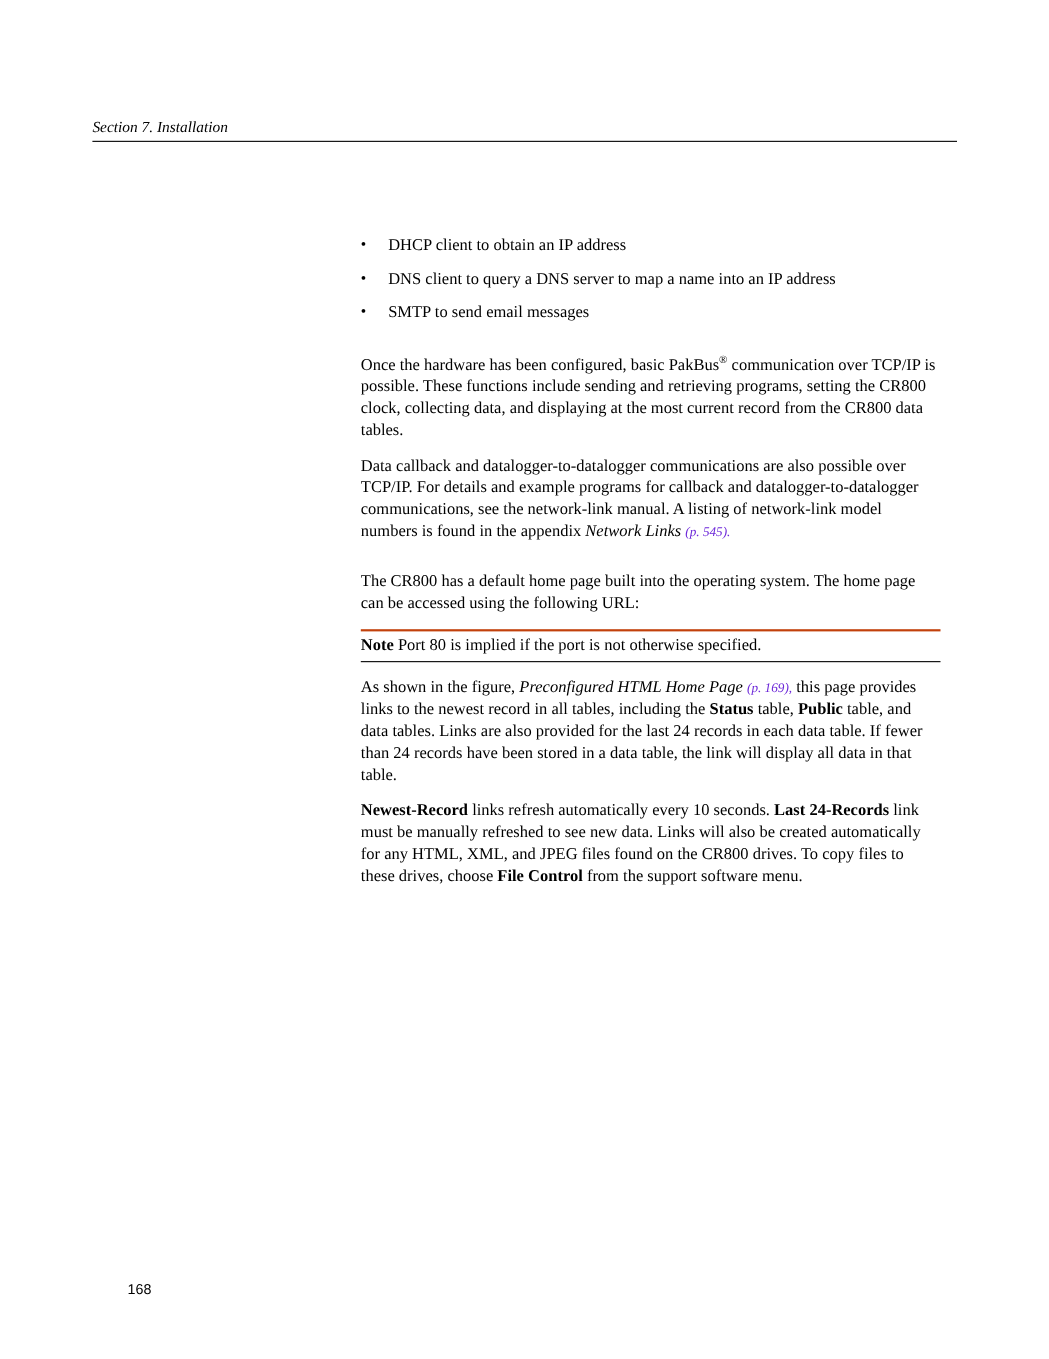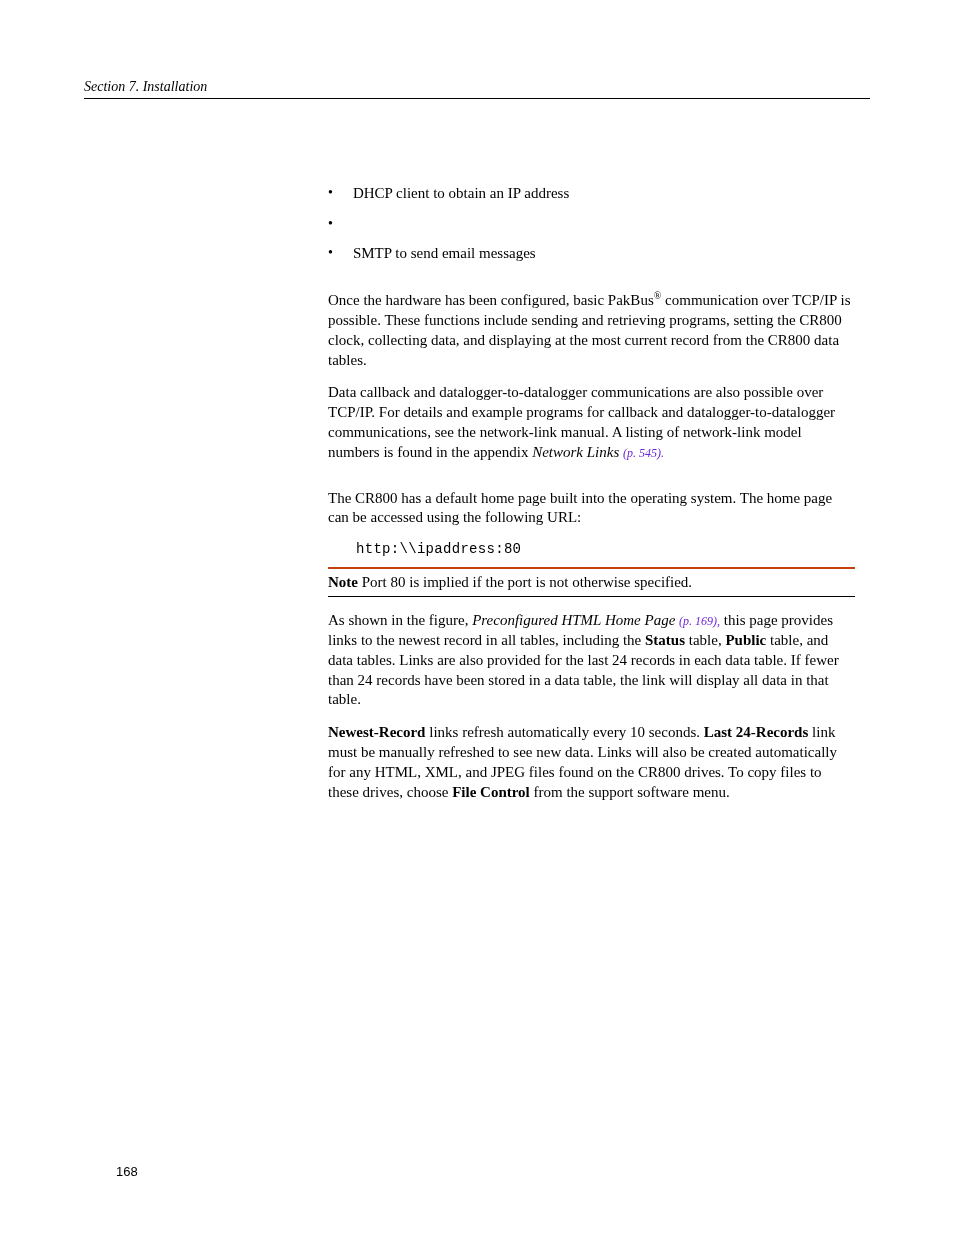--- a/index.html
+++ b/index.html
@@ -10,21 +10,21 @@
     body {
       width: 954px;
       height: 1235px;
       background: white;
       font-family: 'Times New Roman', Times, serif;
       font-size: 15px;
       color: #000;
       position: relative;
     }
     .page {
-      padding: 79px 84px 0 84px;
+      padding: 109px 84px 0 84px;
     }
     .header-line {
       font-style: italic;
       font-size: 14px;
       border-bottom: 1px solid #000;
       padding-bottom: 3px;
       margin-bottom: 85px;
     }
     .bullet-list {
       margin-left: 244px;
@@ -106,40 +106,40 @@
 <div class="page">
   <div class="header-line">Section 7.  Installation</div>
 
   <div class="bullet-list">
     <div class="bullet-item">
       <span class="bullet">•</span>
       <span class="bullet-text">DHCP client to obtain an IP address</span>
     </div>
     <div class="bullet-item">
       <span class="bullet">•</span>
+      <span class="bullet-text">DNS client to query a DNS server to map a name into an IP address</span>
     </div>
     <div class="bullet-item">
       <span class="bullet">•</span>
       <span class="bullet-text">SMTP to send email messages</span>
     </div>
   </div>
 
 
   <div class="body-text">
     <span>Once the hardware has been configured, basic PakBus</span><span class="sup">®</span><span> communication over TCP/IP is possible. These functions include sending and retrieving programs, setting the CR800 clock, collecting data, and displaying at the most current record from the CR800 data tables.</span>
   </div>
 
   <div class="body-text last-in-section">
     <span>Data callback and datalogger-to-datalogger communications are also possible over TCP/IP.  For details and example programs for callback and datalogger-to-datalogger communications, see the network-link manual. A listing of network-link model numbers is found in the appendix </span><span class="italic">Network Links </span><span class="link-ref">(p. 545).</span>
   </div>
 
 
   <div class="body-text">The CR800 has a default home page built into the operating system.  The home page can be accessed using the following URL:</div>
 
-  <div class="code-text">http:\\ipaddress:80</div>
 
   <div class="note-box">
     <span class="bold">Note</span><span>  Port 80 is implied if the port is not otherwise specified.</span>
   </div>
 
   <div class="body-text">
     <span>As shown in the figure, </span><span class="italic">Preconfigured HTML Home Page </span><span class="link-ref">(p. 169),</span><span> this page provides links to the newest record in all tables, including the </span><span class="bold">Status</span><span> table, </span><span class="bold">Public</span><span> table, and data tables. Links are also provided for the last 24 records in each data table. If fewer than 24 records have been stored in a data table, the link will display all data in that table.</span>
   </div>
 
   <div class="body-text">

